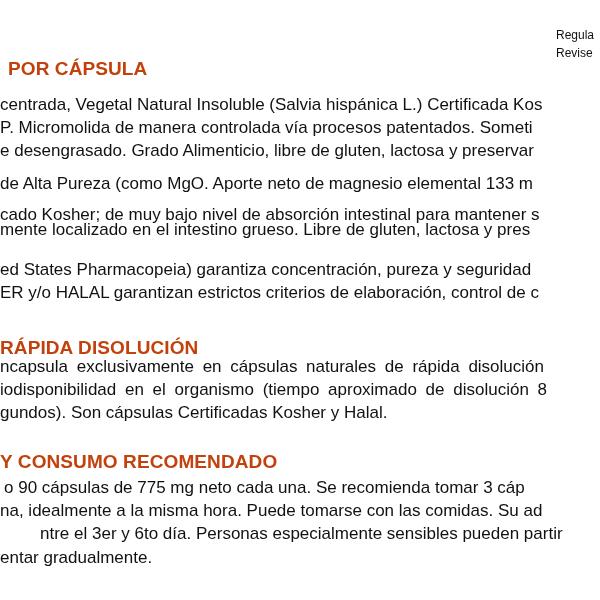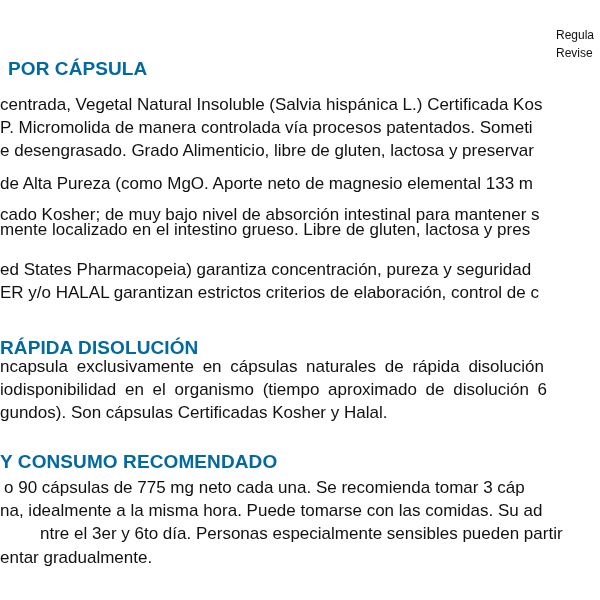--- a/index.html
+++ b/index.html
@@ -21,21 +21,21 @@
       top: 26px;
       font-size: 12px;
       line-height: 18px;
       color: #111;
       white-space: nowrap;
     }
     .heading {
       position: absolute;
       font-weight: bold;
       font-size: 19px;
-      color: #0369a1;
+      color: #c2410c;
       white-space: nowrap;
       letter-spacing: 0.1px;
     }
     .line {
       position: absolute;
       font-size: 17px;
       line-height: 20px;
       white-space: nowrap;
       color: #111;
     }
@@ -58,21 +58,21 @@
   <div class="line" style="left:0px; top:118px;">P. Micromolida de manera controlada vía procesos patentados. Someti</div>
   <div class="line" style="left:0px; top:141px;">e desengrasado. Grado Alimenticio, libre de gluten, lactosa y preservar</div>
   <div class="line" style="left:0px; top:174px;">de Alta Pureza (como MgO. Aporte neto de magnesio elemental 133 m</div>
   <div class="line" style="left:0px; top:205px;">cado Kosher; de muy bajo nivel de absorción intestinal para mantener s</div>
   <div class="line" style="left:0px; top:220px;">mente localizado en el intestino grueso. Libre de gluten, lactosa y pres</div>
   <div class="line" style="left:0px; top:260px;">ed States Pharmacopeia) garantiza concentración, pureza y seguridad</div>
   <div class="line" style="left:0px; top:283px;">ER y/o HALAL garantizan estrictos criterios de elaboración, control de c</div>
 
   <div class="heading" style="left:0px; top:329px;margin-top:8px;">RÁPIDA DISOLUCIÓN</div>
   <div class="line justify" style="left:0px; top:357px;">ncapsula exclusivamente en cápsulas naturales de rápida disolución</div>
-  <div class="line justify" style="left:0px; top:380px;">iodisponibilidad en el organismo (tiempo aproximado de disolución 6</div>
+  <div class="line justify" style="left:0px; top:380px;">iodisponibilidad en el organismo (tiempo aproximado de disolución 8</div>
   <div class="line" style="left:0px; top:403px;">gundos). Son cápsulas Certificadas Kosher y Halal.</div>
 
   <div class="heading" style="left:0px; top:451px;">Y CONSUMO RECOMENDADO</div>
   <div class="line" style="left:4px; top:478px;">o 90 cápsulas de 775 mg neto cada una. Se recomienda tomar 3 cáp</div>
   <div class="line" style="left:0px; top:501px;">na, idealmente a la misma hora. Puede tomarse con las comidas. Su ad</div>
   <div class="line" style="left:0px; top:524px;padding-left:40px;">ntre el 3er y 6to día. Personas especialmente sensibles pueden partir</div>
   <div class="line" style="left:0px; top:548px;">entar gradualmente.</div>
 
 </div>
 

